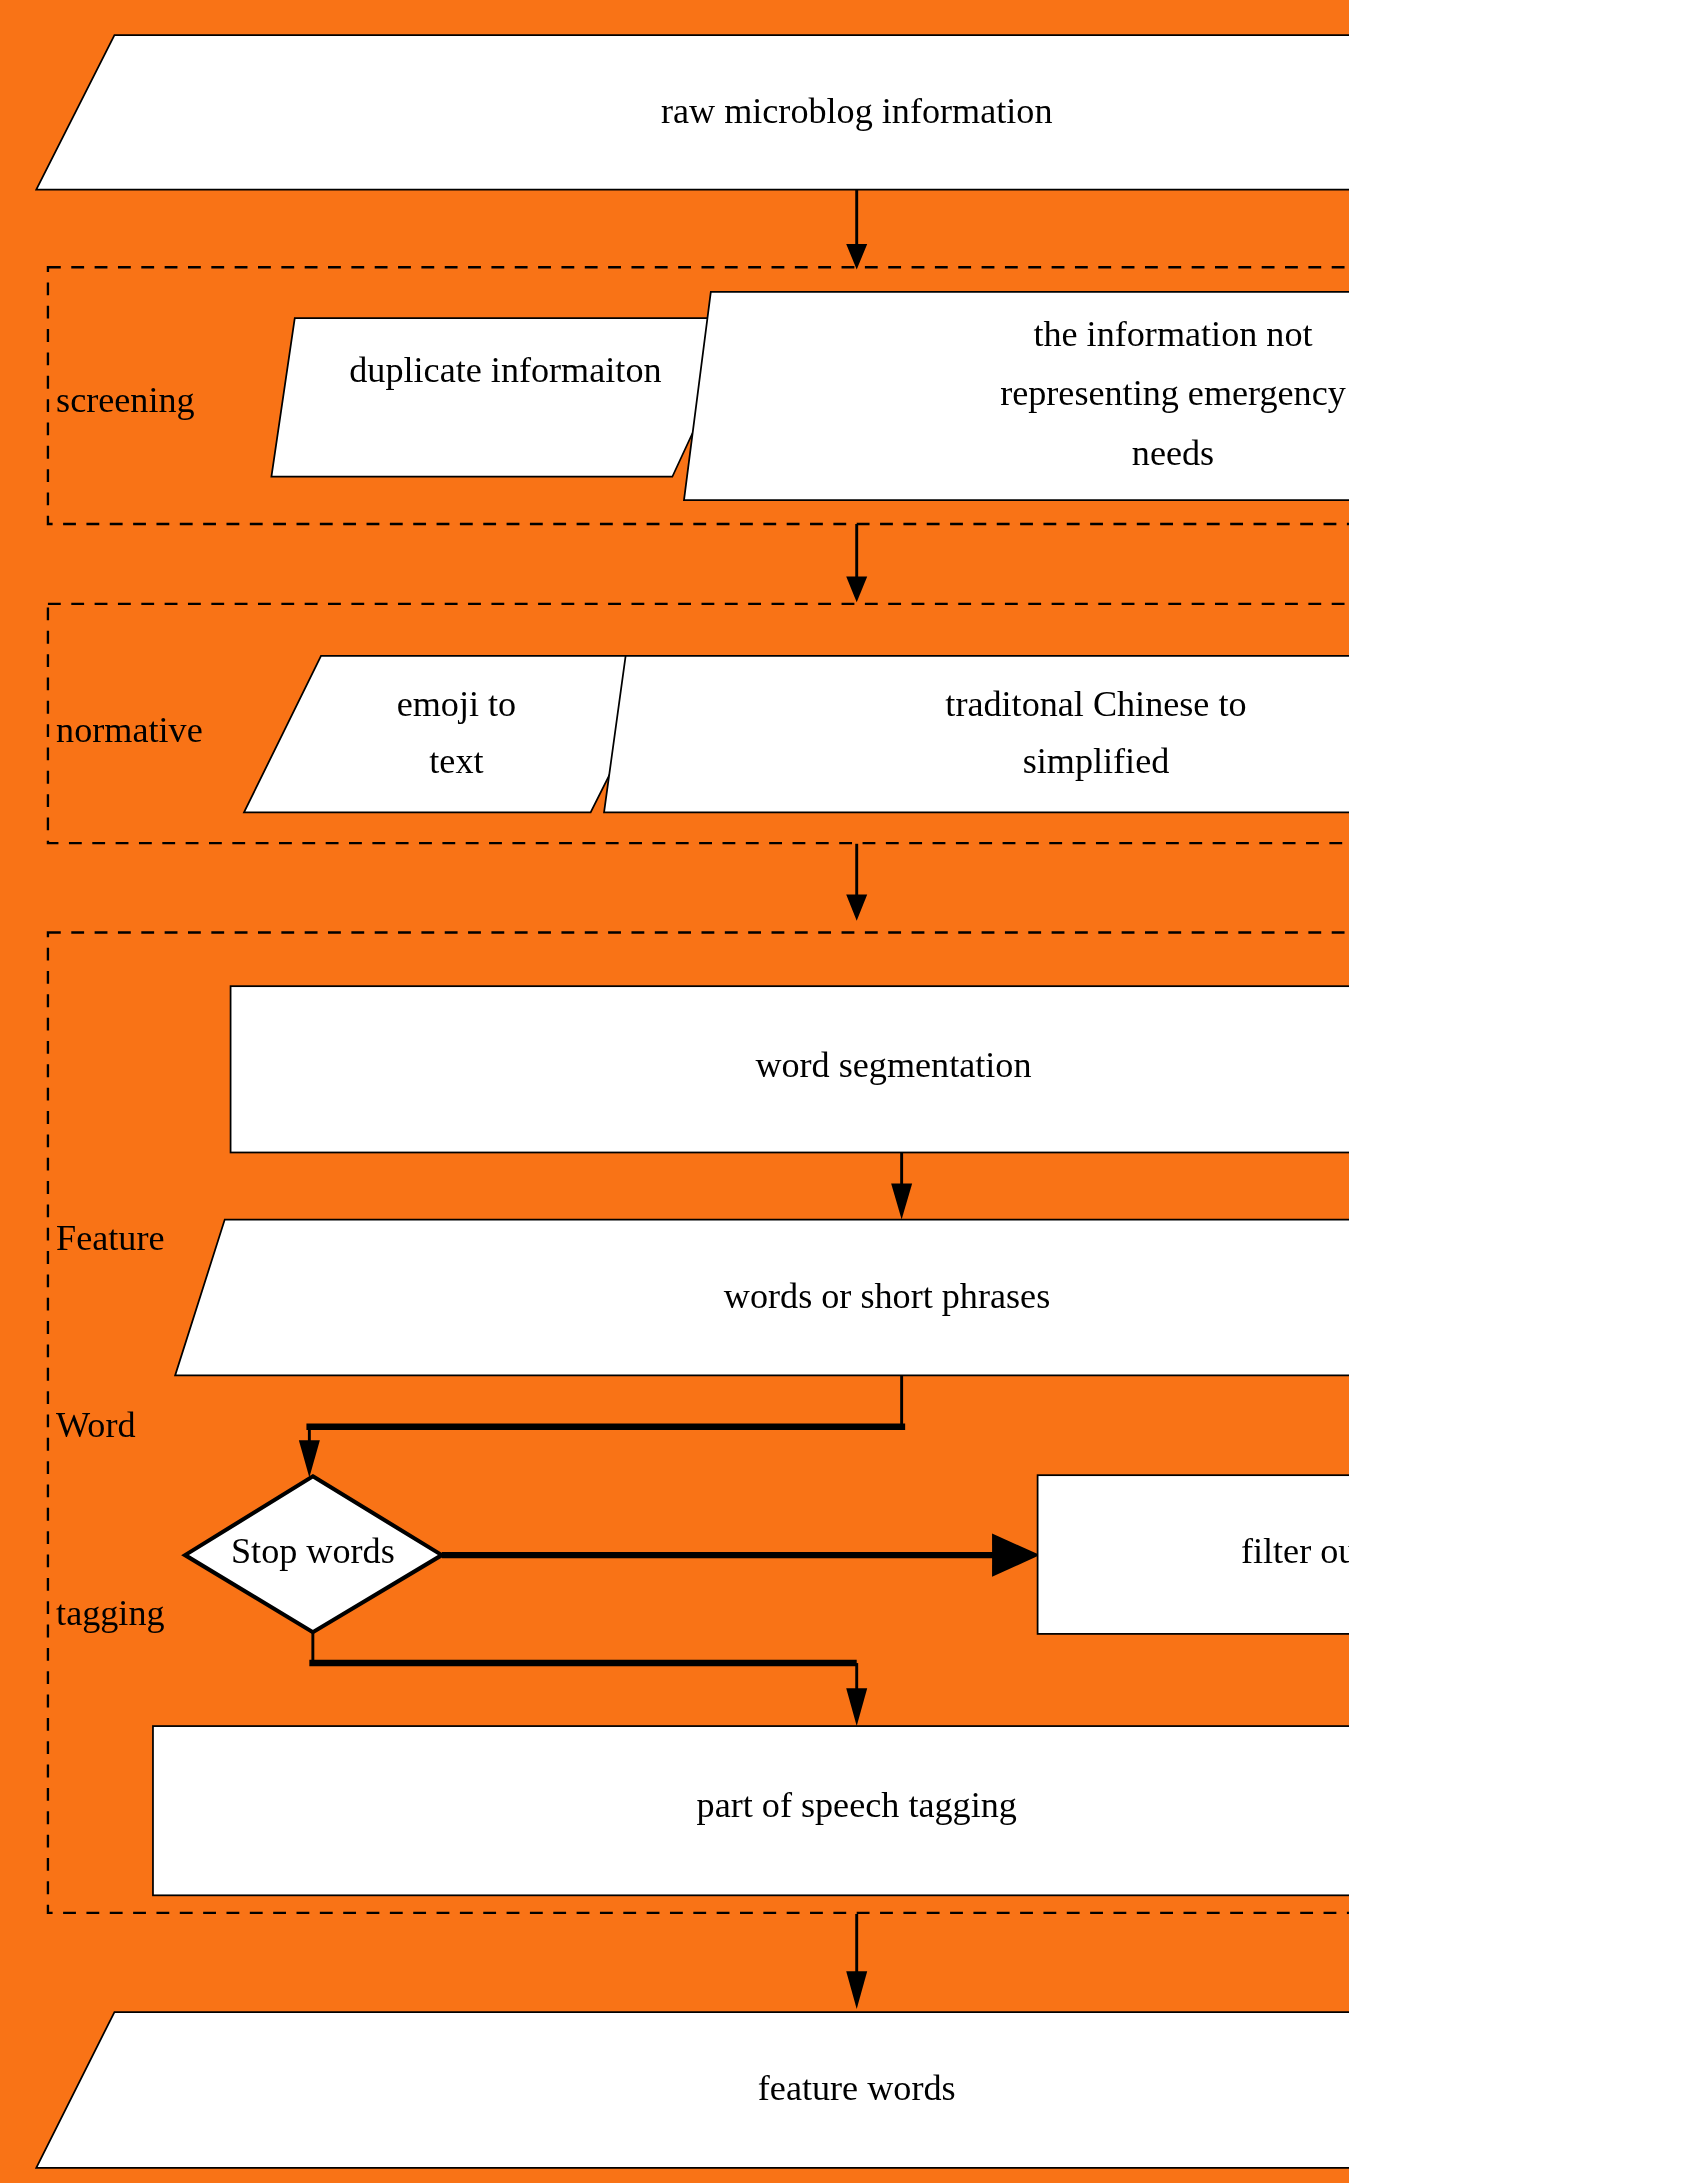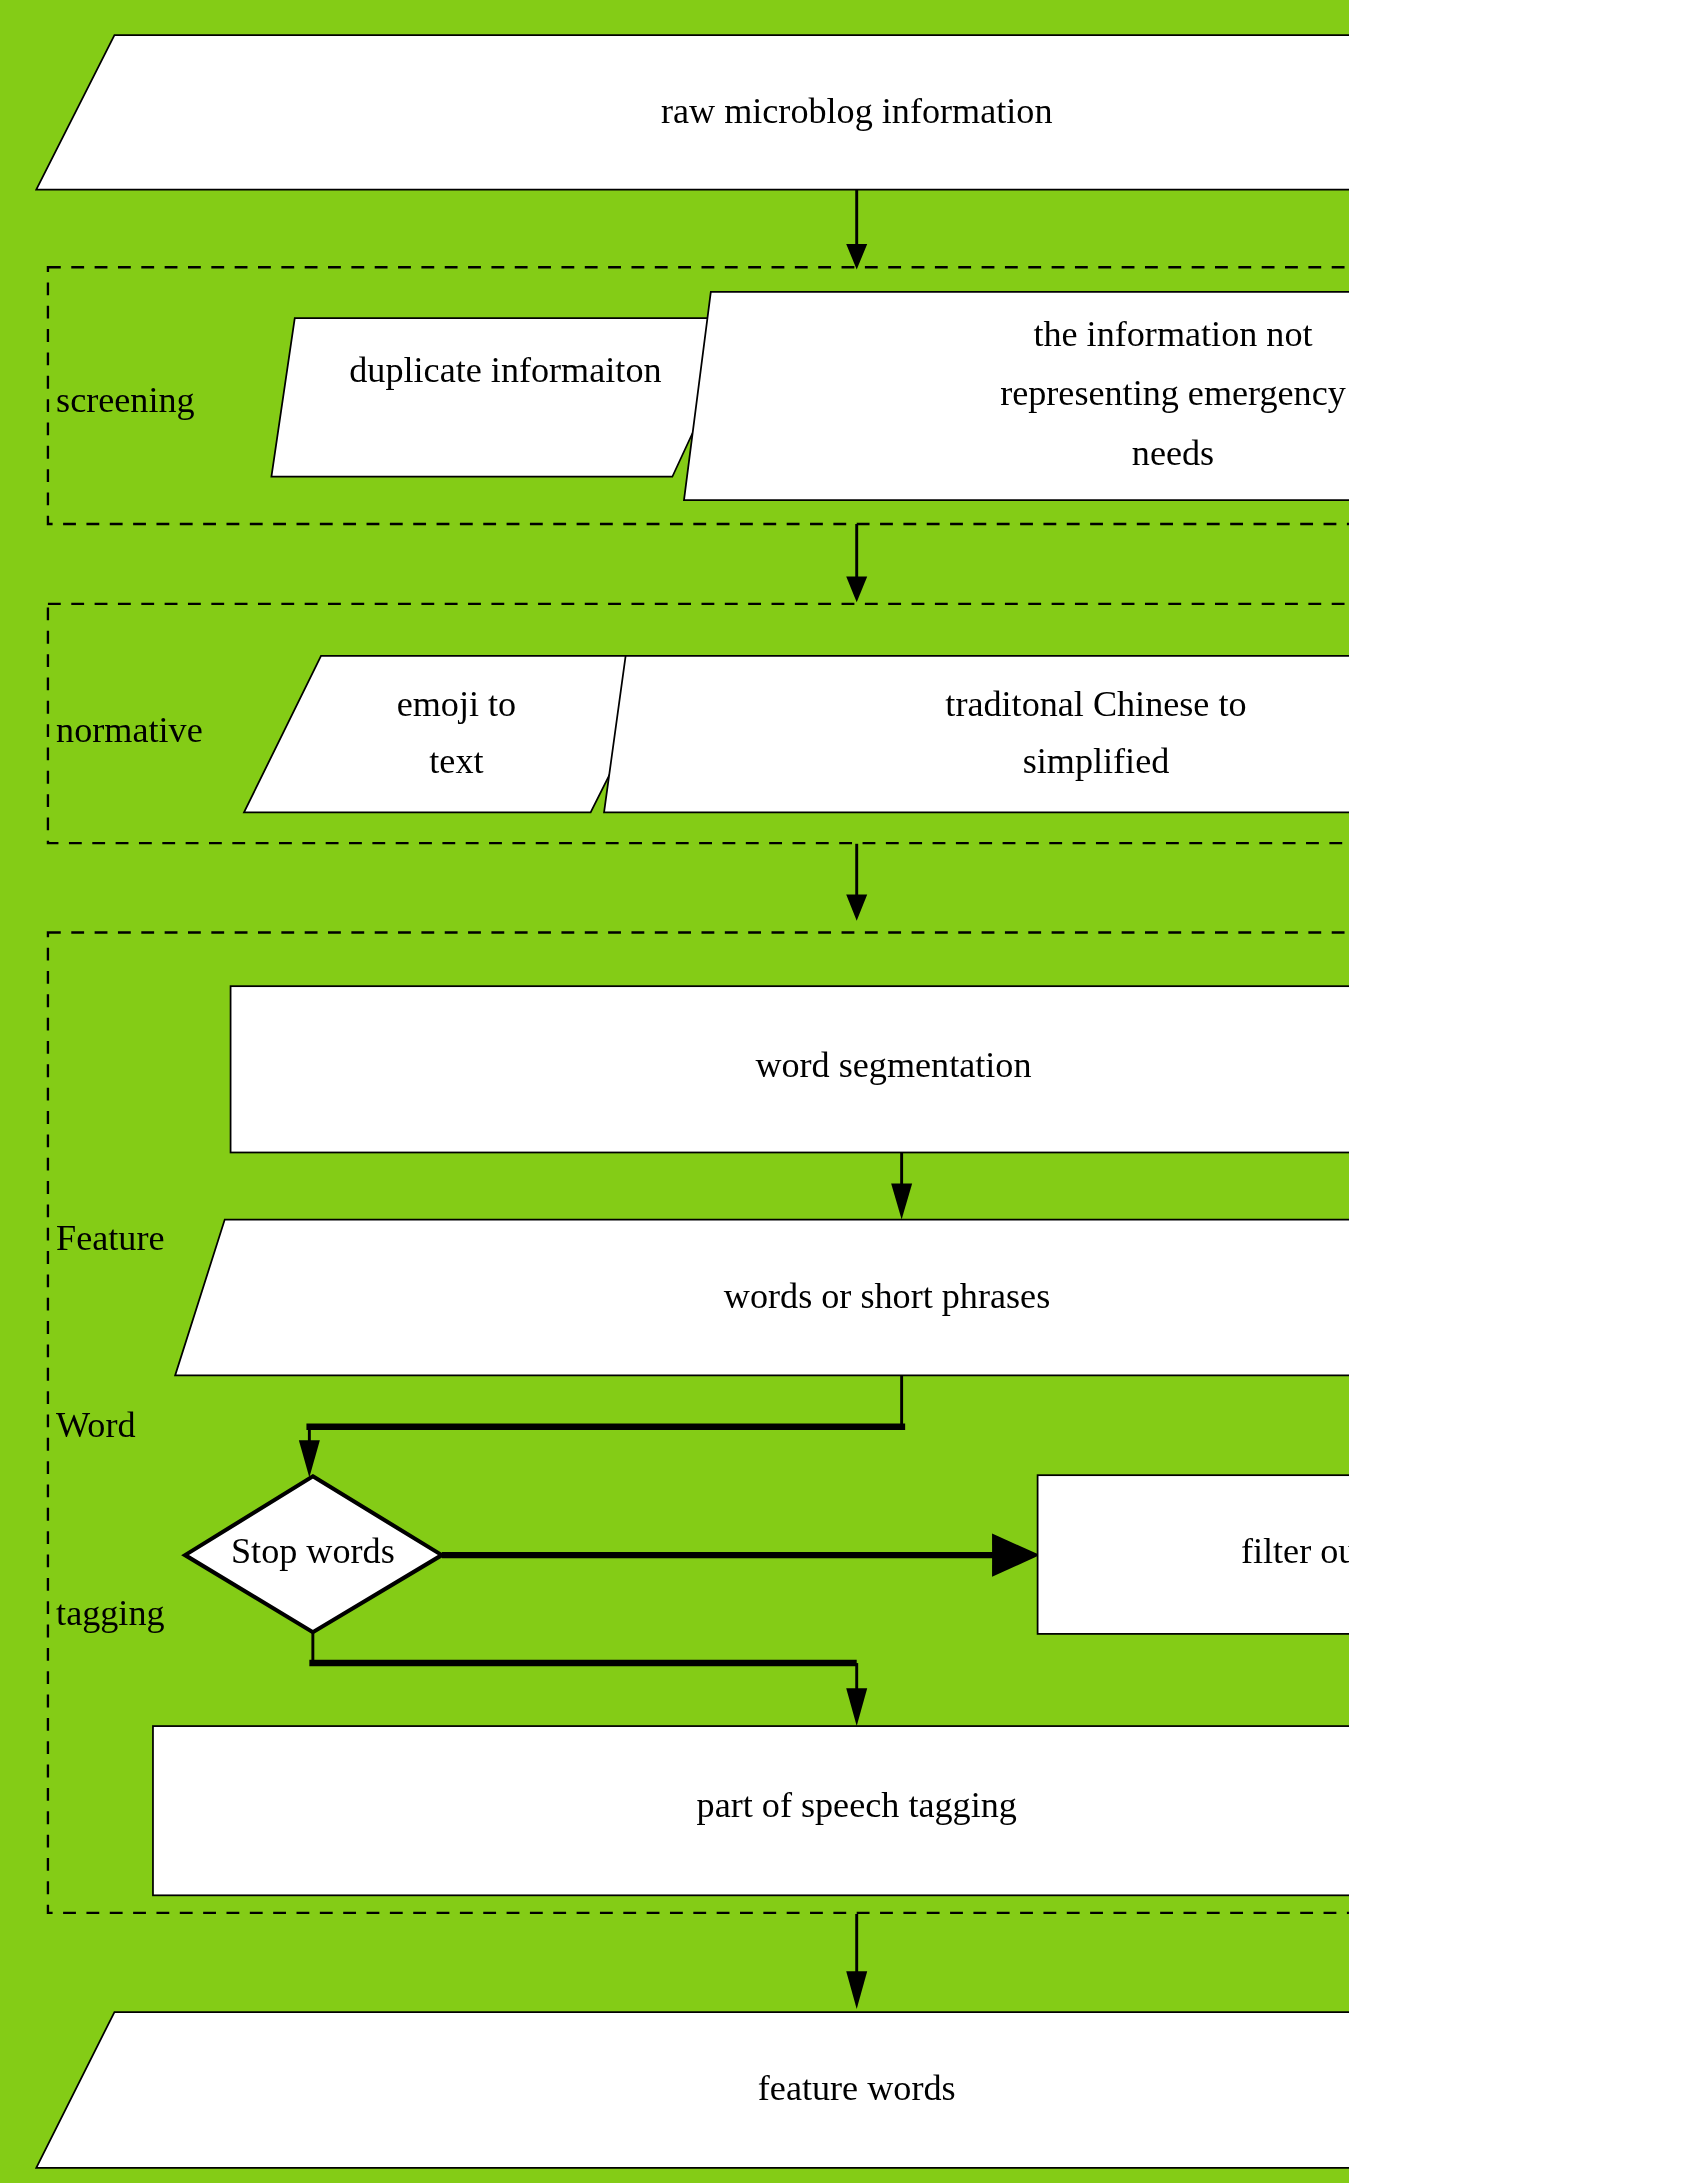--- a/index.html
+++ b/index.html
@@ -7,21 +7,21 @@
     padding: 0;
     background: #ffffff;
   }
   body {
     font-family: "Liberation Serif", "DejaVu Serif", serif;
   }
   #flow-root {
     position: relative;
     width: 1349px;
     height: 2183px;
-    background: #84cc16;
+    background: #f97316;
     overflow: hidden;
   }
   svg.flow-canvas {
     position: absolute;
     inset: 0;
     width: 1707px;
     height: 2183px;
     display: block;
   }
   .shape-outline {

